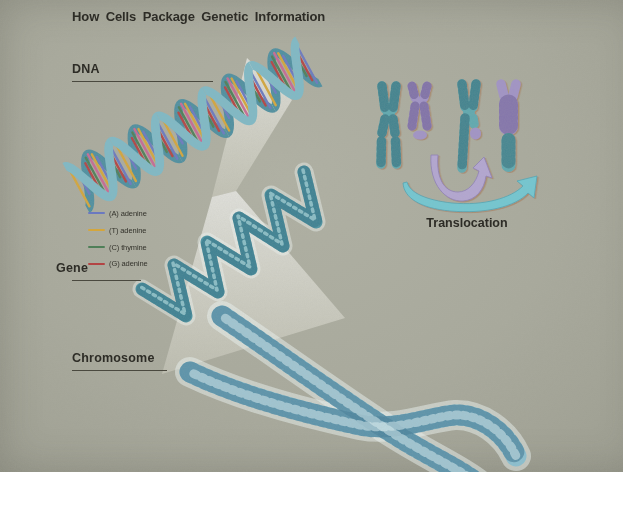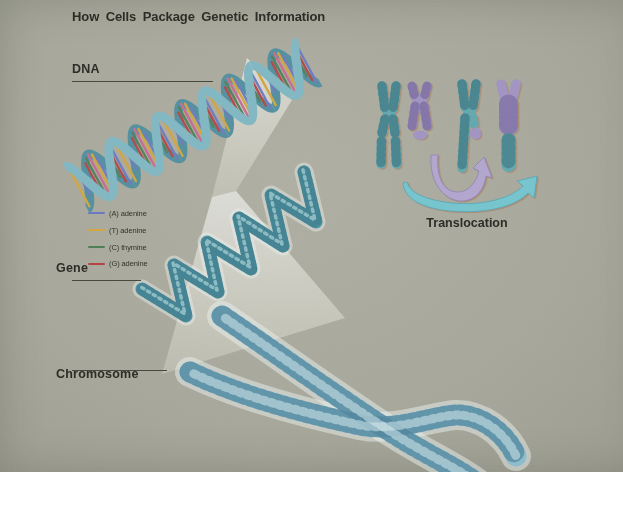--- a/index.html
+++ b/index.html
@@ -11,21 +11,21 @@
     font-family:"Liberation Sans", sans-serif;
     box-shadow:inset 0 0 40px rgba(60,60,50,0.25);
     padding-left:20px;
   }
   .gfx{position:absolute;left:0;top:0;pointer-events:none;}
   .txt{position:absolute;color:#2d2c26;}
   .title{left:72px;top:9px;font-size:13px;font-weight:bold;word-spacing:3px;letter-spacing:-0.1px;}
   .lbl{font-size:12.5px;font-weight:bold;letter-spacing:0.2px;}
   .lbl-dna{left:72px;top:62px;}
   .lbl-gene{left:56px;top:261px;}
-  .lbl-chromosome{left:56px;top:351px;margin-top:16px;}
+  .lbl-chromosome{left:72px;top:351px;}
   .lbl-translocation{left:396px;top:216px;width:142px;text-align:center;font-size:12.5px;font-weight:bold;}
   .rule{position:absolute;height:1px;background:#4a493f;}
   .rule-dna{left:72px;top:81px;width:141px;}
   .rule-gene{left:72px;top:280px;width:69px;}
   .rule-chromosome{left:72px;top:370px;width:95px;}
   .legend{position:absolute;left:88px;top:201px;}
   .legend-row{display:flex;align-items:center;height:8.8px;margin-top:8px;}
   .swatch{display:inline-block;width:17px;height:2px;border-radius:1px;margin-right:4px;}
   .sw-a{background:#6b79c0;}
   .sw-t{background:#d4a63c;}

